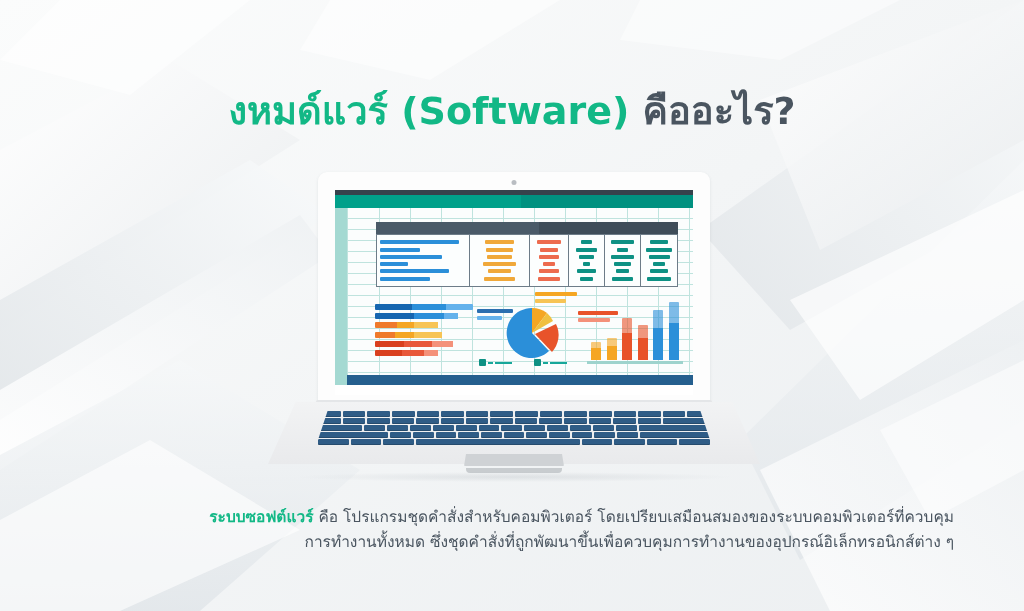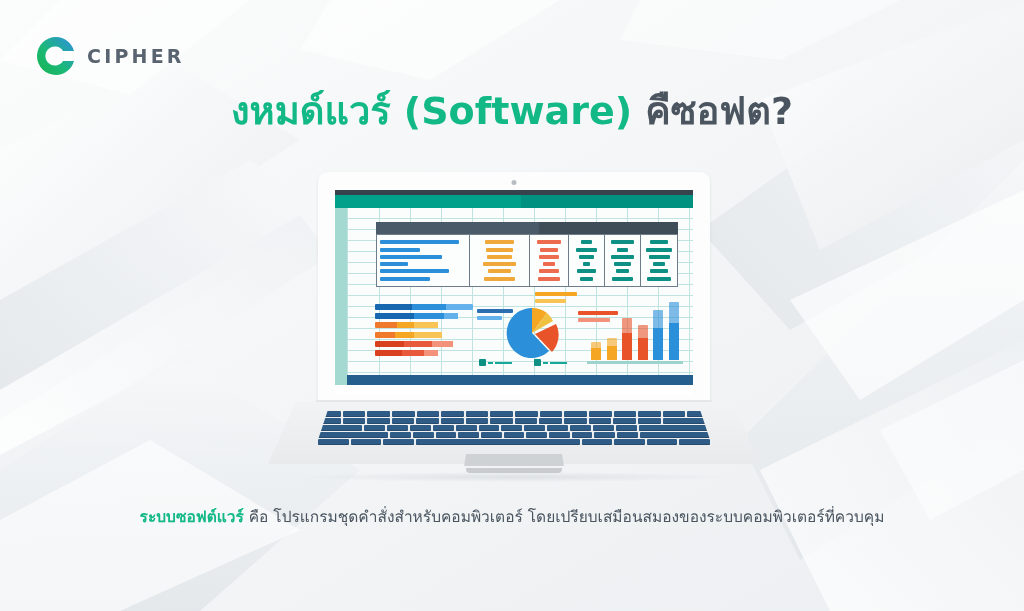--- a/index.html
+++ b/index.html
@@ -324,21 +324,21 @@
     width: 430px;
     height: 10px;
     background: radial-gradient(ellipse at center, rgba(120,130,140,0.16) 0%, rgba(120,130,140,0) 72%);
   }
 
   
   .caption {
     position: absolute;
     left: 0; right: 0;
     top: 505px;
-    text-align: center;
+    text-align: right;
     font-size: 15.5px;
     line-height: 1.62;
     color: #4a5560;
     padding: 0 70px;
   }
   .caption .c-green { color: #12b886; font-weight: 700; }
 </style>
 </head>
 <body>
 
@@ -384,37 +384,23 @@
       <polygon points="1024,160 1024,420 800,560 740,440" fill="url(#g4)" opacity="0.7"></polygon>
       <polygon points="790,300 1024,190 1024,300 860,400" fill="#ffffff" opacity="0.65"></polygon>
       <polygon points="1024,340 1024,611 830,611 760,470" fill="url(#g3)" opacity="0.78"></polygon>
       <polygon points="880,430 1024,360 1024,470 930,520" fill="#ffffff" opacity="0.5"></polygon>
 
       <polygon points="330,0 560,0 430,80 300,50" fill="#ffffff" opacity="0.5"></polygon>
       <polygon points="640,0 900,0 780,60 620,40" fill="#ffffff" opacity="0.45"></polygon>
     </svg>
   </div>
 
-  <div class="logo-wrap">
-    <svg class="logo-mark" viewBox="0 0 44 44">
-      <defs>
-        <linearGradient id="cgrad" x1="0" y1="1" x2="1" y2="0">
-          <stop offset="0%" stop-color="#18b44f"></stop>
-          <stop offset="45%" stop-color="#1cb87a"></stop>
-          <stop offset="100%" stop-color="#2f8fe0"></stop>
-        </linearGradient>
-      </defs>
-      <path d="M22 3 A19 19 0 1 0 22 41 A19 19 0 0 0 40 27 L29 27 A9.5 9.5 0 1 1 29 17 L40 17 A19 19 0 0 0 22 3 Z" fill="url(#cgrad)"></path>
-      <circle cx="22" cy="22" r="5.4" fill="#fdfdfd"></circle>
-    </svg>
-    <span class="logo-text">CIPHER</span>
-  </div>
 
   <h1 class="title">
-    <span class="t-green">งหมด์แวร์ (Software) </span><span class="t-dark">คืซอฟต?</span>
+    <span class="t-green">งหมด์แวร์ (Software) </span><span class="t-dark">คืออะไร?</span>
   </h1>
 
   <div class="laptop">
 
     <div class="lid">
       <div class="webcam"></div>
 
       <div class="screen">
         <div class="screen-topbar"></div>
         <div class="screen-toolbar"></div>
@@ -683,15 +669,16 @@
           <div class="key" style="flex: 1.4 1 0%;"></div>
         </div>
       </div>
     <div class="trackpad"></div>
     <div class="base-foot"></div>
     <div class="laptop-shadow"></div>
   </div>
 
   <p class="caption">
     <span class="c-green">ระบบซอฟต์แวร์</span><span> คือ โปรแกรมชุดคำสั่งสำหรับคอมพิวเตอร์ โดยเปรียบเสมือนสมองของระบบคอมพิวเตอร์ที่ควบคุม</span><br>
+    <span>การทำงานทั้งหมด ซึ่งชุดคำสั่งที่ถูกพัฒนาขึ้นเพื่อควบคุมการทำงานของอุปกรณ์อิเล็กทรอนิกส์ต่าง ๆ</span>
   </p>
 
 </div>
 
 </body></html>

